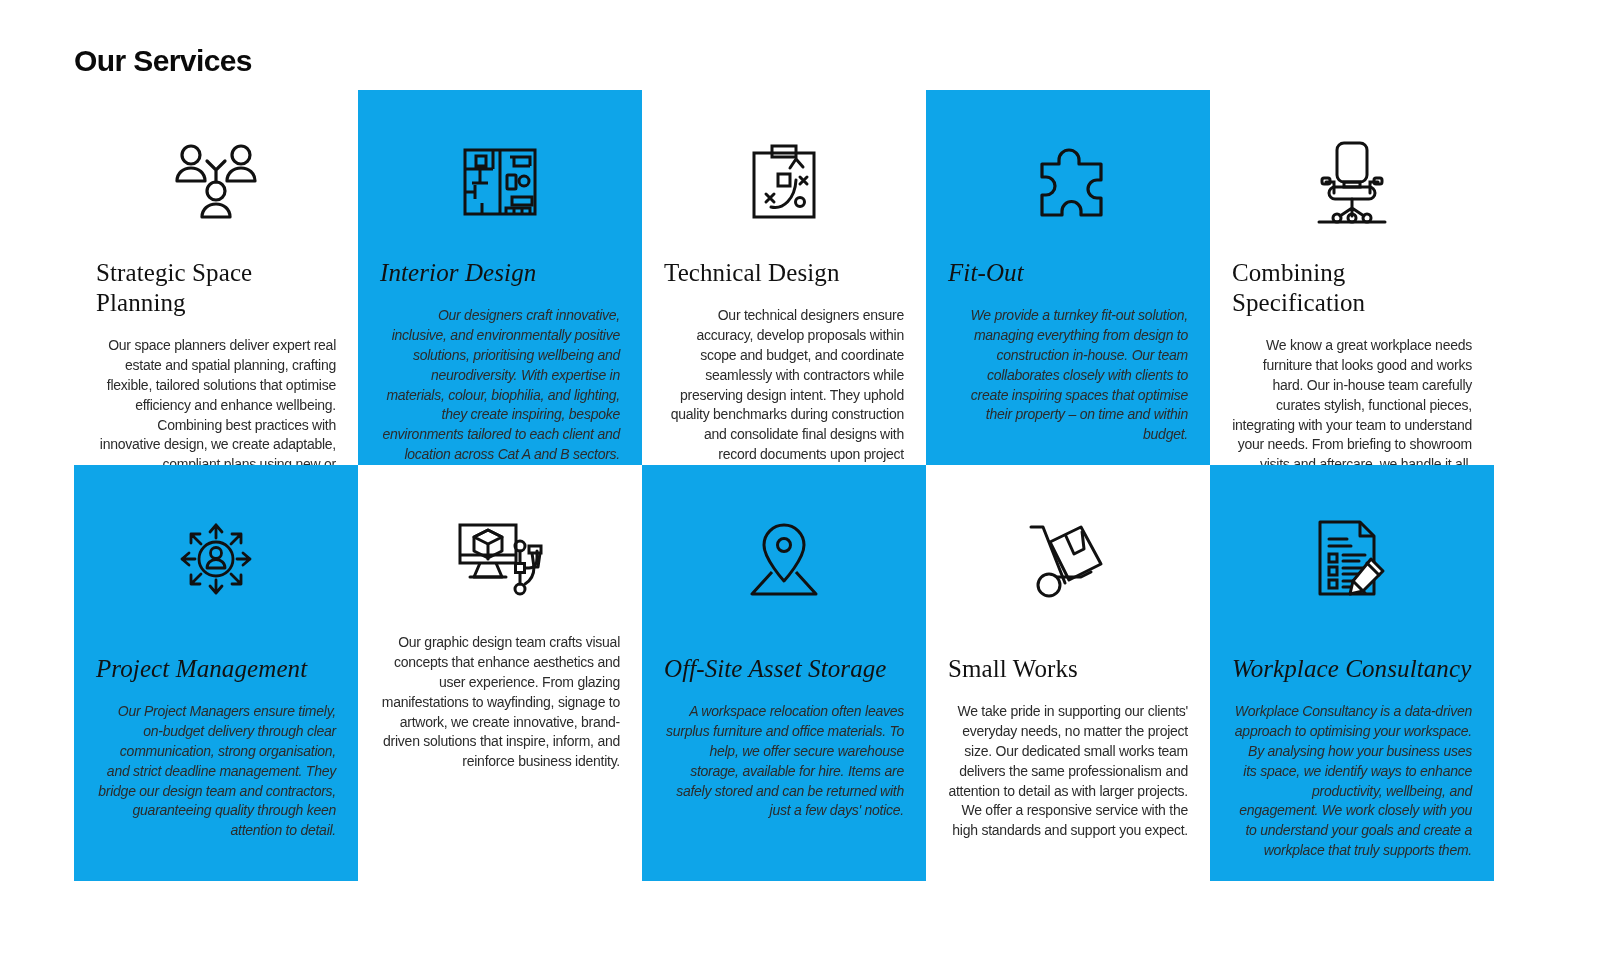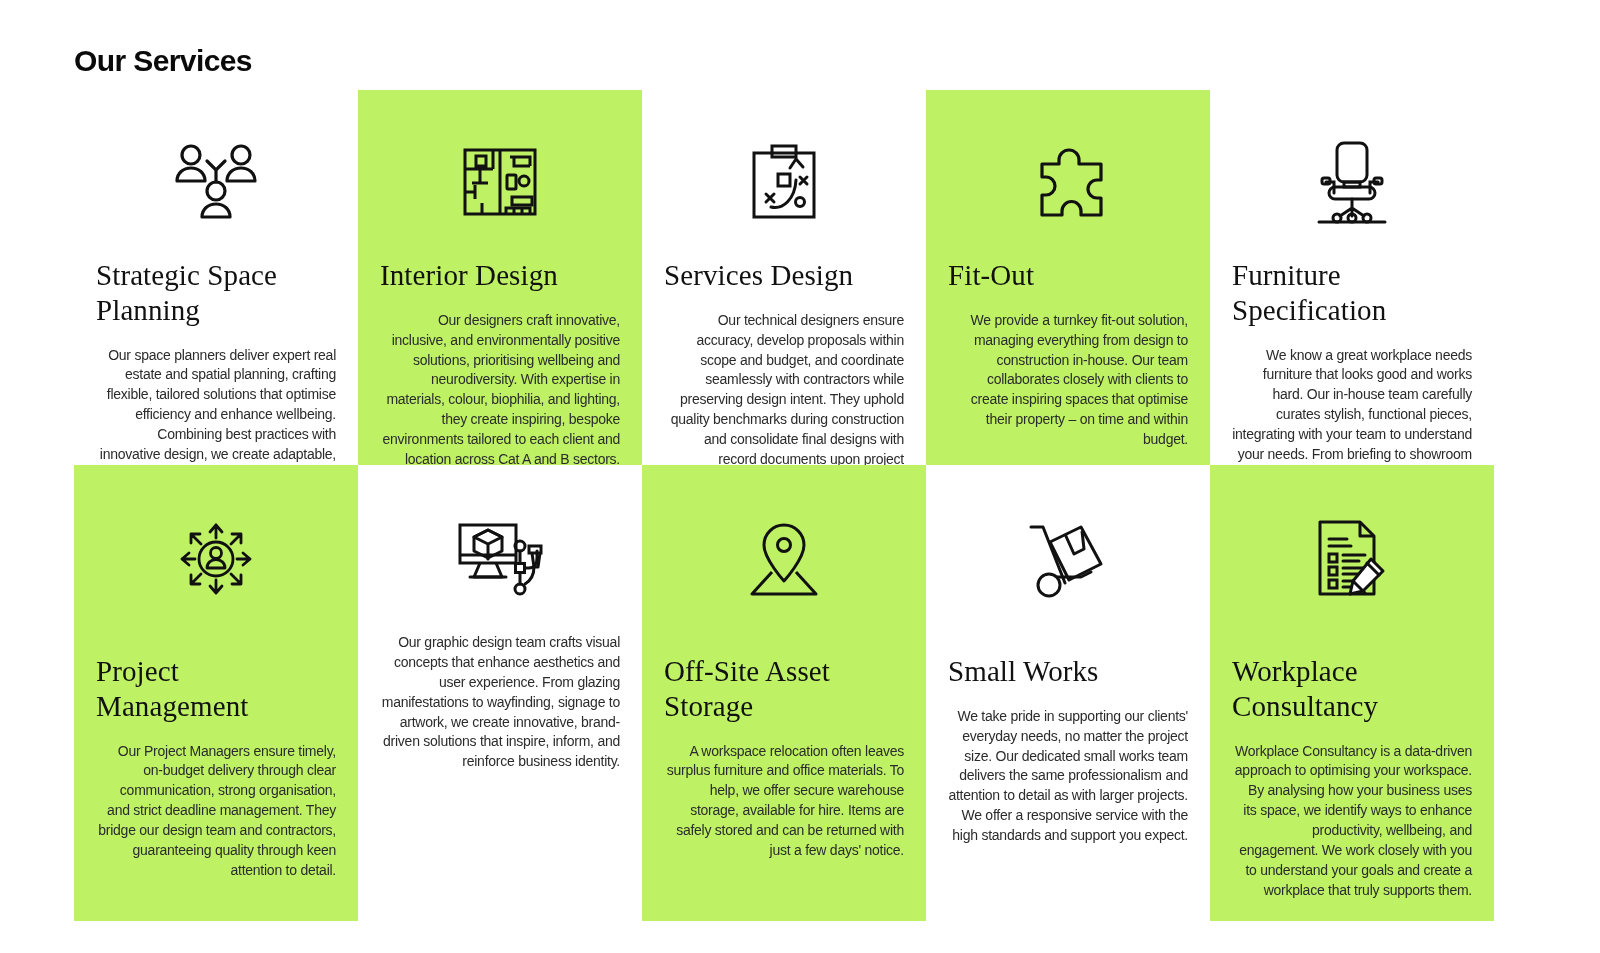--- a/index.html
+++ b/index.html
@@ -41,38 +41,39 @@
     grid-template-columns: repeat(5, 284px);
     grid-template-rows: 375px auto;
   }
 
   .card {
     padding: 38px 22px 20px 22px;
     background: transparent;
   }
 
   .card.shaded {
-    background: #bef264;
+    background: #0ea5e9;
+    font-style: italic;
   }
 
   .icon-wrap {
     height: 108px;
     display: flex;
     align-items: center;
     justify-content: center;
   }
 
   .icon-wrap svg {
     display: block;
   }
 
   .card-title {
     margin-top: 22px;
     font-family: "Liberation Serif", serif;
-    font-size: 29px;
+    font-size: 25px;
     font-weight: normal;
     color: #111111;
     letter-spacing: 0.1px;
     line-height: 1.2;
   }
 
   .card-body {
     margin-top: 18px;
     font-family: "Liberation Sans", sans-serif;
     font-size: 14px;
@@ -136,21 +137,21 @@
           <path d="M3 9h60v64H3z"></path>
           <rect x="21" y="2" width="24" height="11"></rect>
           <rect x="27" y="30" width="12" height="12"></rect>
           <path d="M15 50l8 8M23 50l-8 8" stroke-linecap="round"></path>
           <path d="M49 33l7 7M56 33l-7 7" stroke-linecap="round"></path>
           <circle cx="49" cy="58" r="4.5"></circle>
           <path d="M20 63c12 3 24-8 25-27" stroke-linecap="round"></path>
           <path d="M39 24l6-9 7 8" stroke-linecap="round" stroke-linejoin="round"></path>
         </svg>
       </div>
-      <div class="card-title">Services Design</div>
+      <div class="card-title">Technical Design</div>
       <div class="card-body">Our technical designers ensure accuracy, develop proposals within scope and budget, and coordinate seamlessly with contractors while preserving design intent. They uphold quality benchmarks during construction and consolidate final designs with record documents upon project completion.</div>
     </div>
 
     <div class="card shaded">
       <div class="icon-wrap">
         <svg width="78" height="74" viewBox="0 0 78 74" fill="none" stroke="#111" stroke-width="3.2">
           <path d="M30 19V15a10 10 0 1 1 20 0v4h22v16h-4a9 9 0 1 0 0 18h4v17H52v-4a9.5 9.5 0 1 0-19 0v4H13V50h4a9 9 0 1 0 0-18h-4V19z" stroke-linejoin="round"></path>
         </svg>
       </div>
       <div class="card-title">Fit-Out</div>
@@ -166,21 +167,21 @@
           <path d="M13 42h8v11M65 42h-8v11" stroke-linecap="round"></path>
           <rect x="9" y="38" width="8" height="6" rx="2"></rect>
           <rect x="61" y="38" width="8" height="6" rx="2"></rect>
           <path d="M39 59v9M39 68l-12 8M39 68l12 8M39 68v8" stroke-linecap="round"></path>
           <circle cx="24" cy="78" r="4"></circle>
           <circle cx="39" cy="78" r="4"></circle>
           <circle cx="54" cy="78" r="4"></circle>
           <path d="M6 82h66" stroke-linecap="round"></path>
         </svg>
       </div>
-      <div class="card-title">Furniture Specification</div>
+      <div class="card-title">Combining Specification</div>
       <div class="card-body">We know a great workplace needs furniture that looks good and works hard. Our in-house team carefully curates stylish, functional pieces, integrating with your team to understand your needs. From briefing to showroom visits and aftercare, we handle it all.</div>
     </div>
 
     <div class="card shaded row2">
       <div class="icon-wrap">
         <svg width="82" height="82" viewBox="0 0 82 82" fill="none" stroke="#111" stroke-width="2.8">
           <circle cx="41" cy="41" r="17"></circle>
           <circle cx="41" cy="35" r="5.5"></circle>
           <path d="M32 50c0-5 4-8.5 9-8.5s9 3.5 9 8.5z" stroke-linejoin="round"></path>
           <path d="M41 20V7m0 0l-6 7m6-7l6 7" stroke-linecap="round" stroke-linejoin="round"></path>

